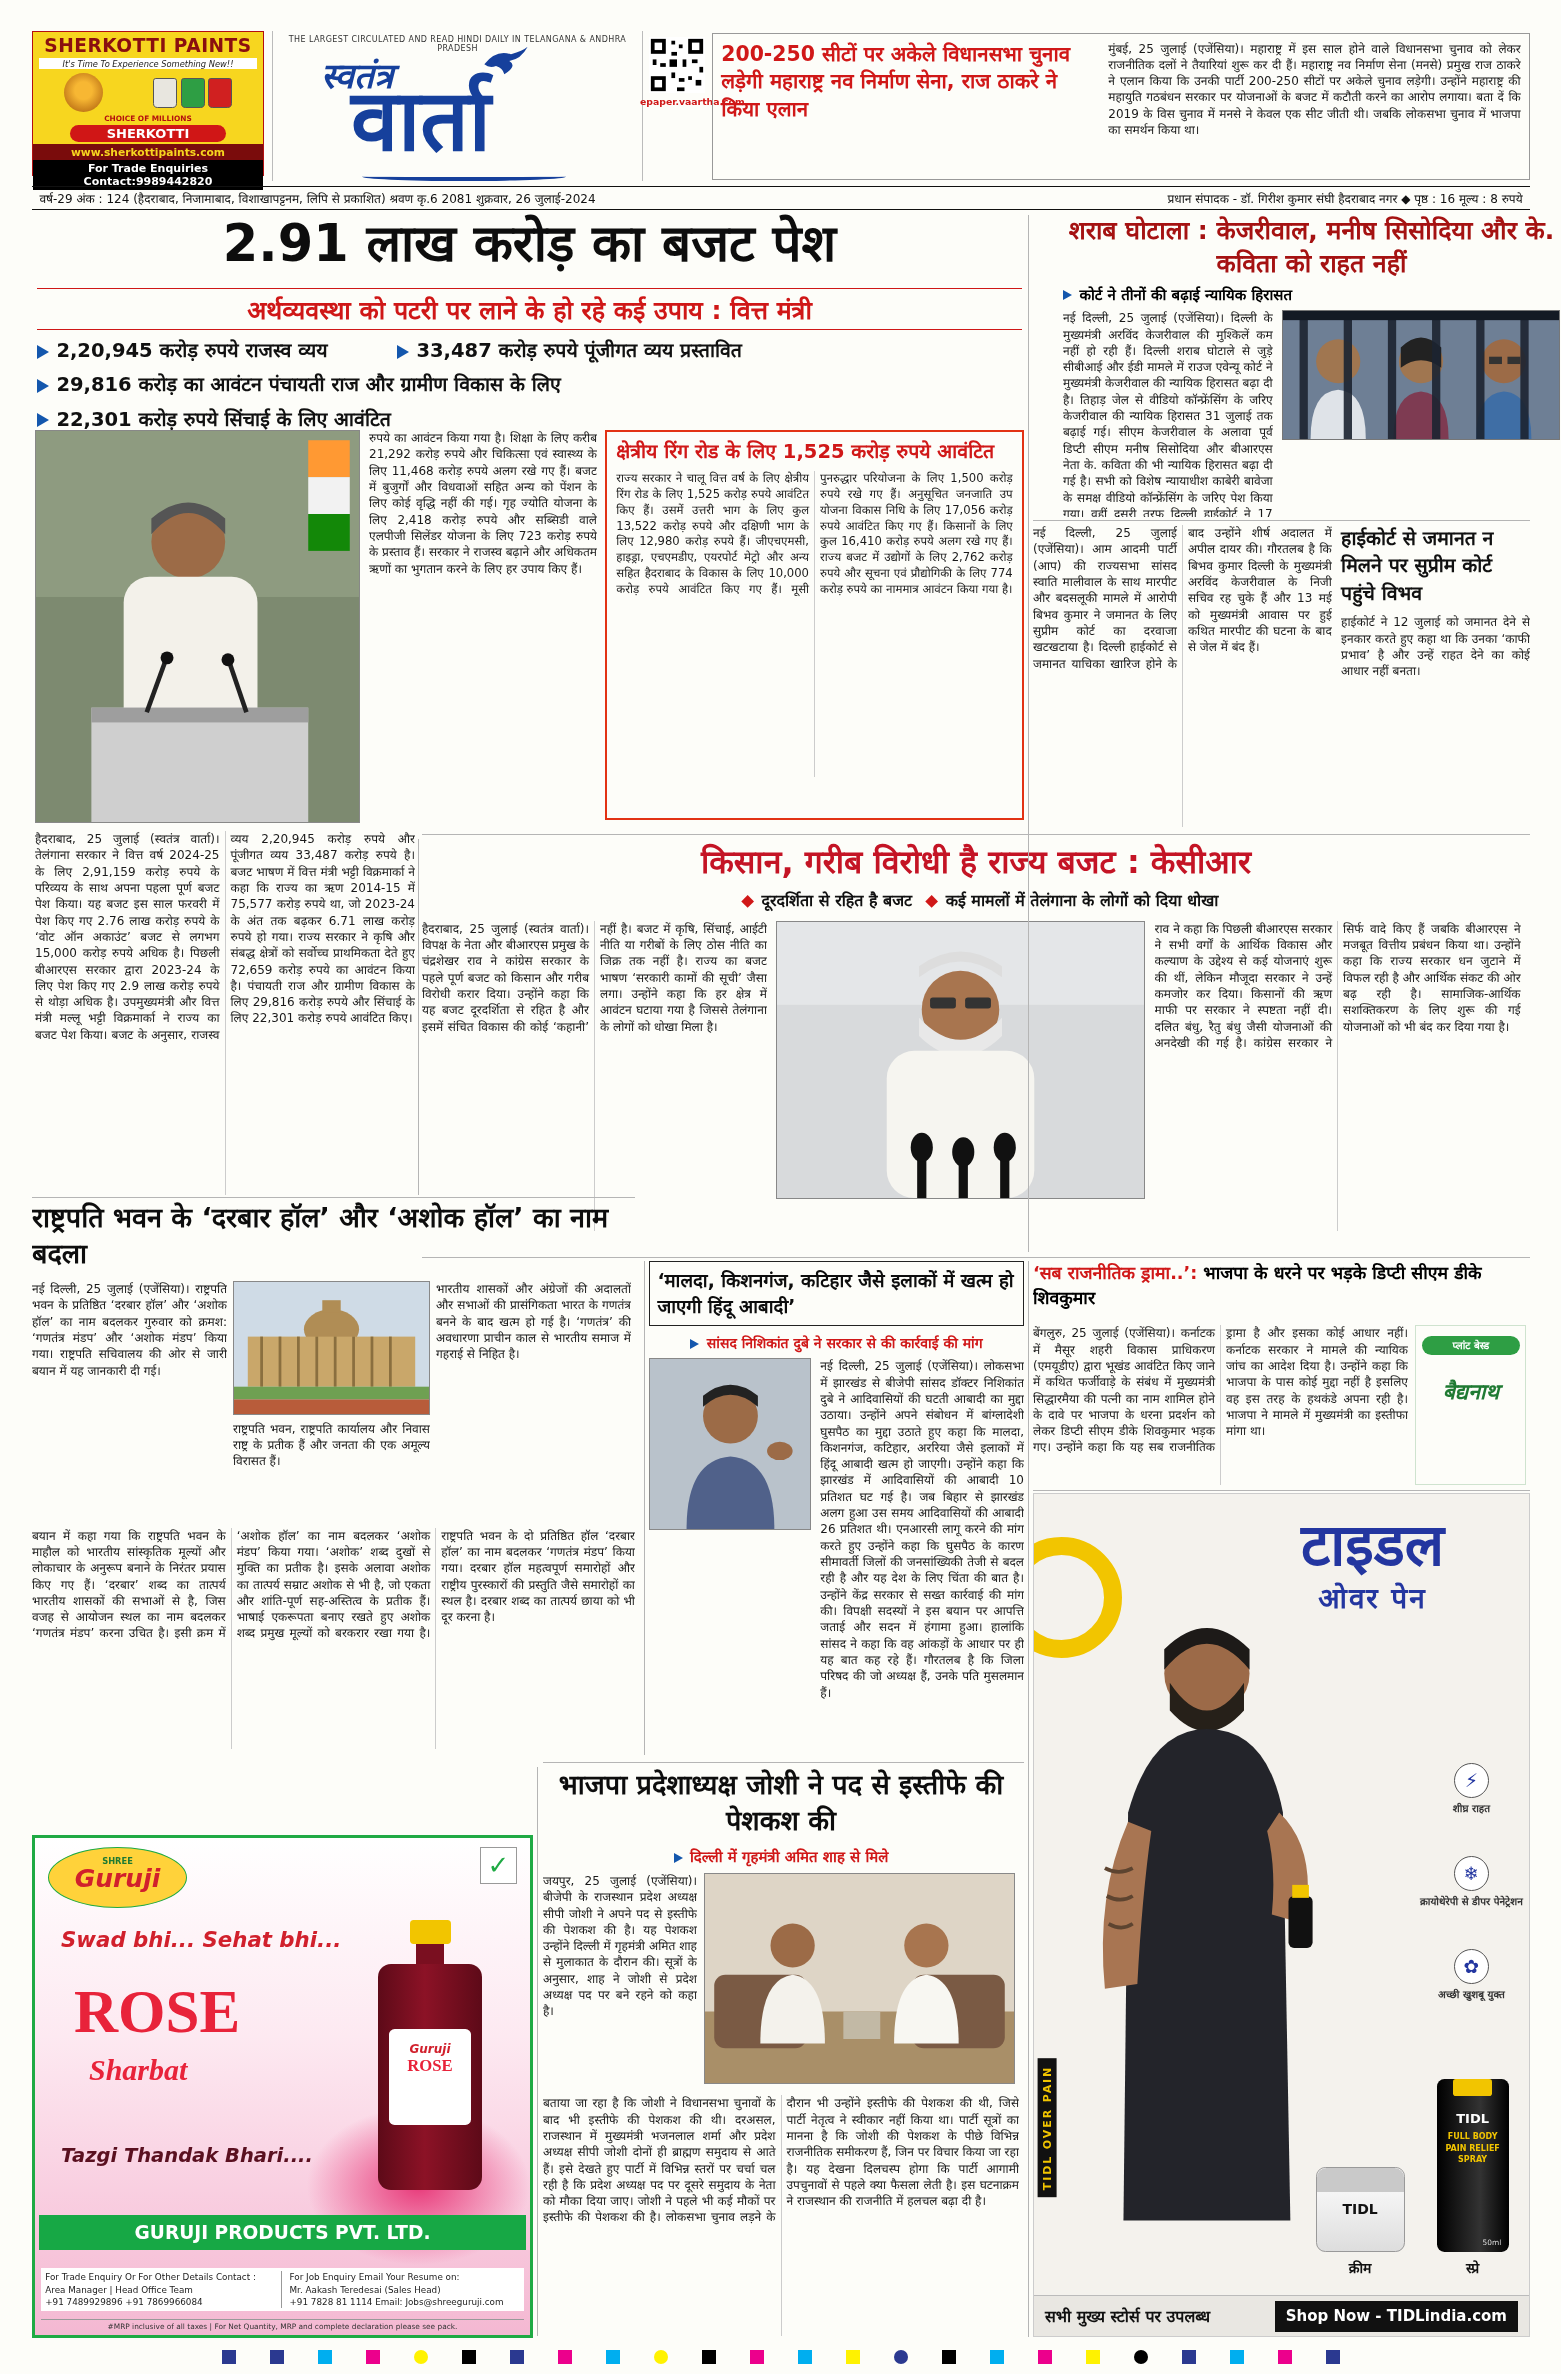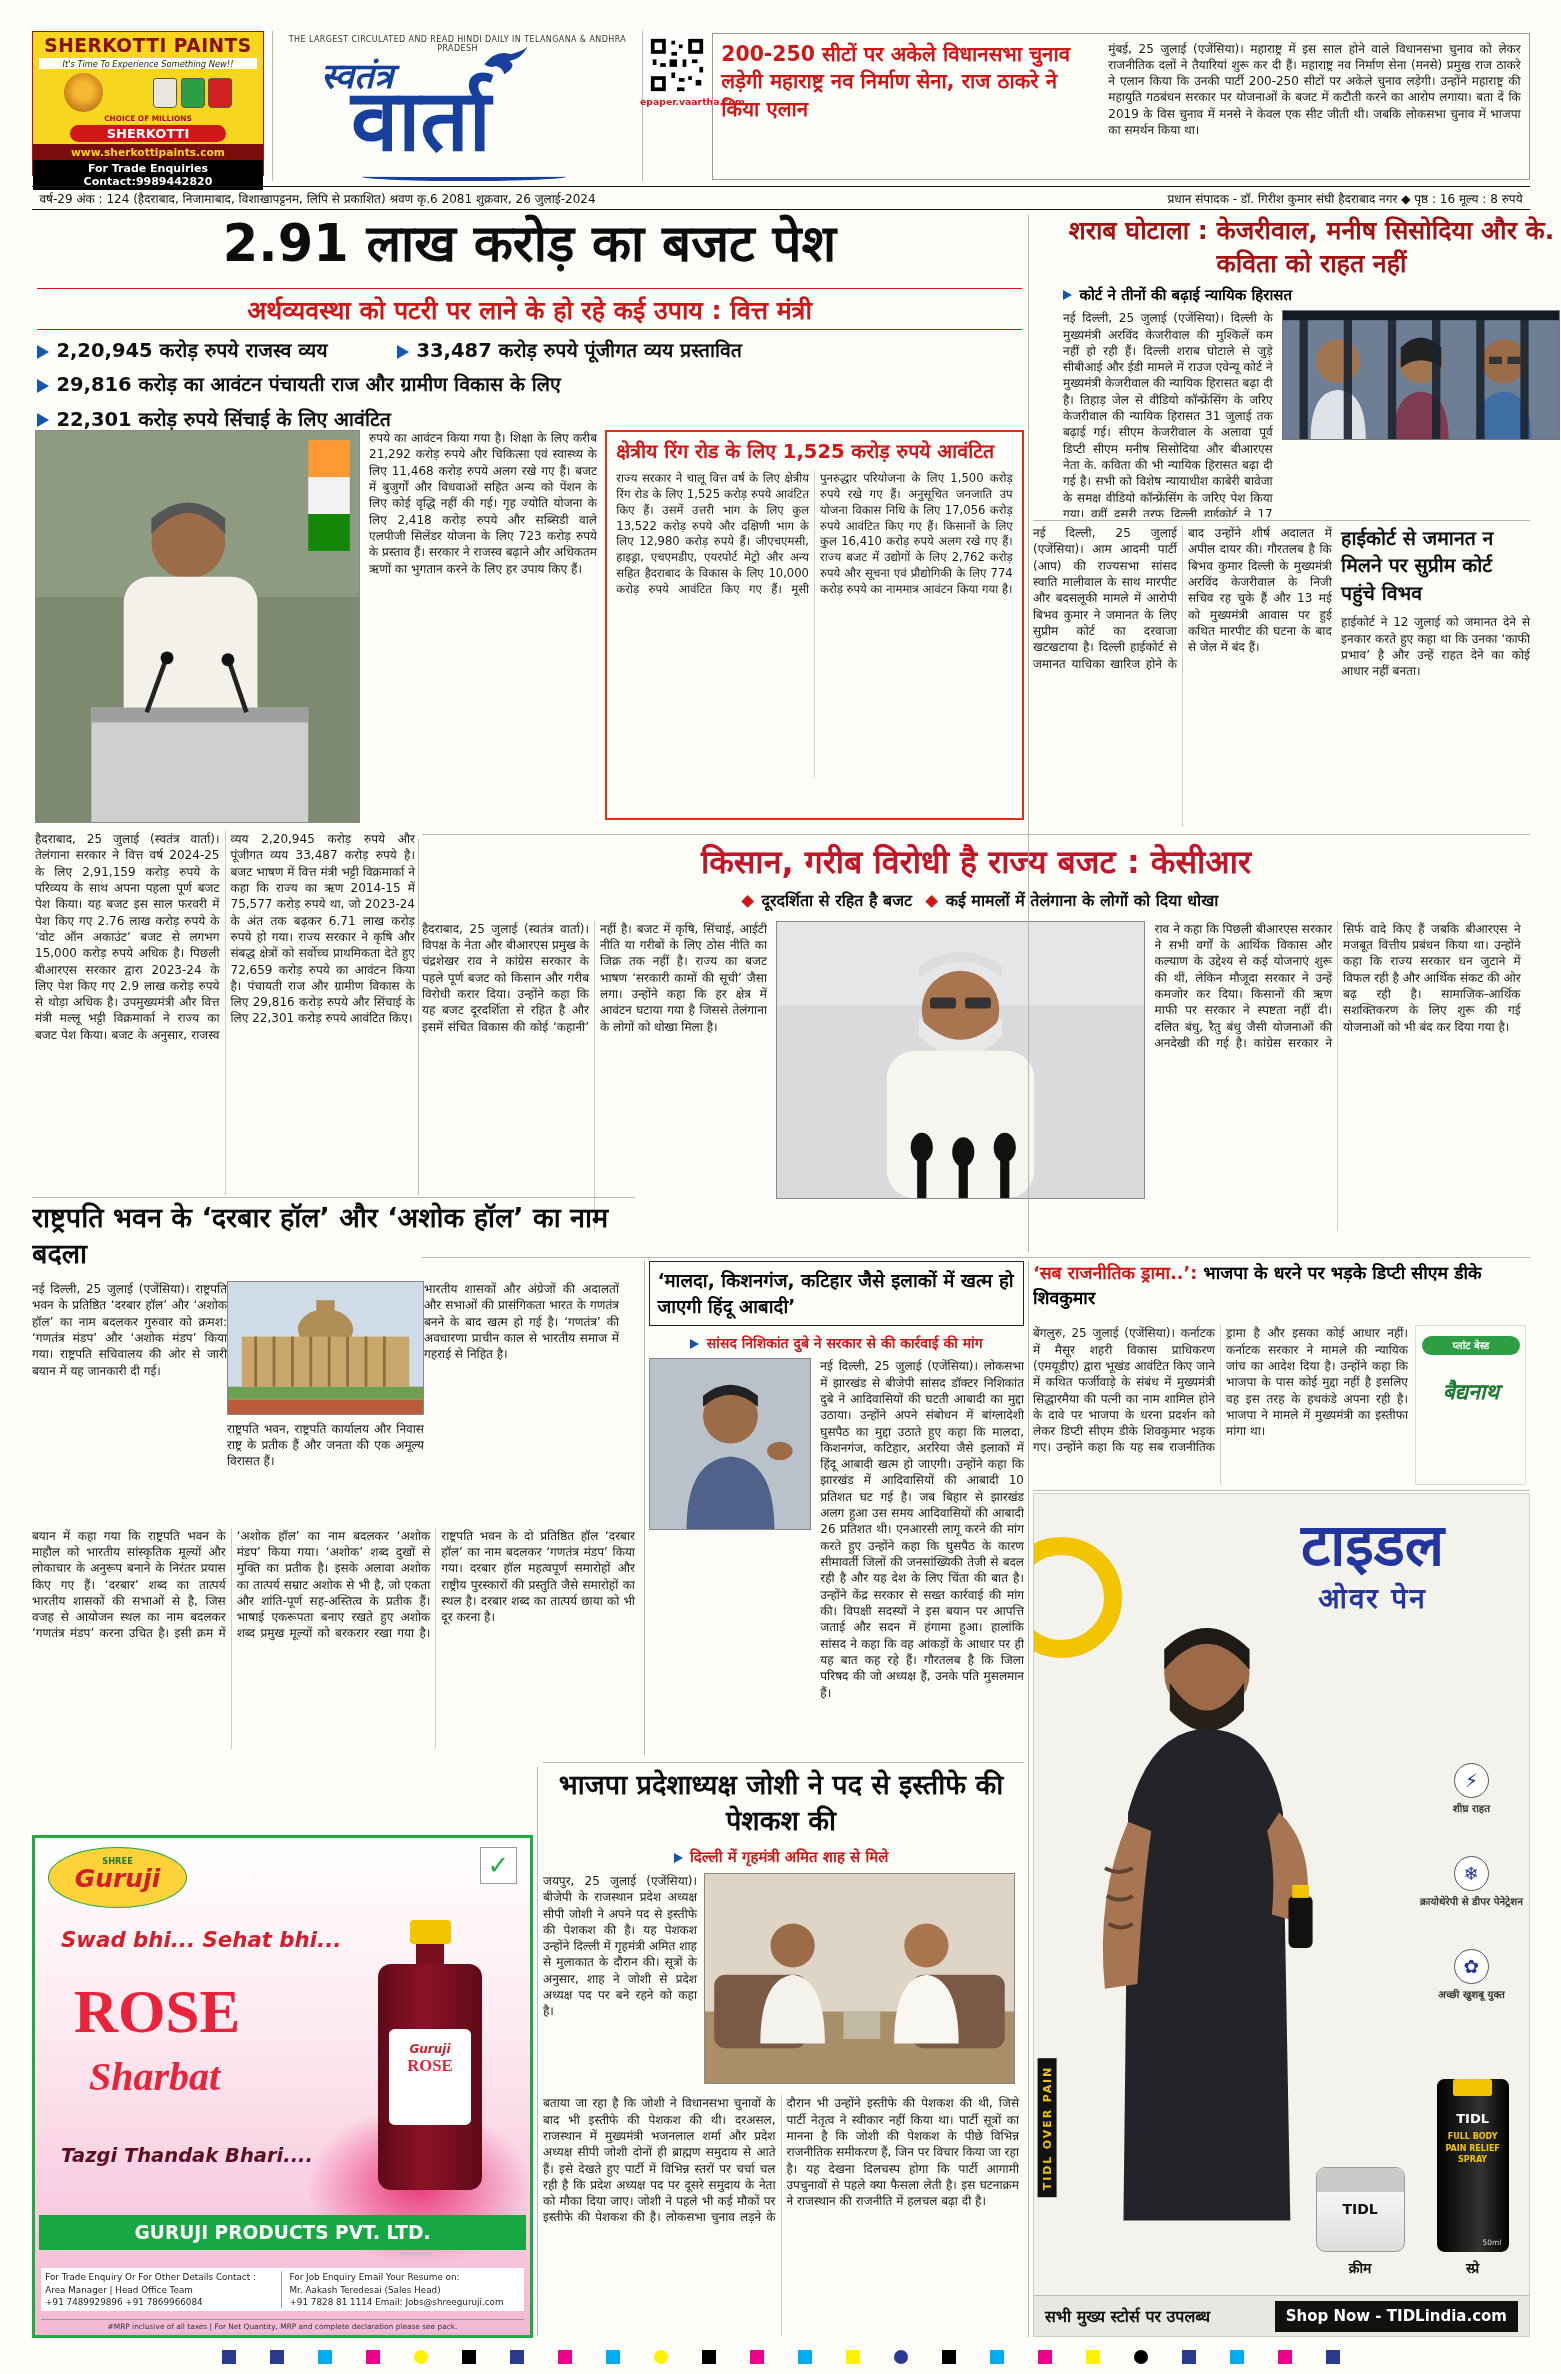--- a/index.html
+++ b/index.html
@@ -66,21 +66,21 @@
 .kcr{left:422px;top:839px;width:1108px;height:414px;overflow:hidden}
 .kcr-head{font-size:32px;font-weight:800;color:#c41425;text-align:center;margin-bottom:7.4px}
 .kcr-sub{font-size:16px;font-weight:bold;text-align:center;margin-bottom:9.3px;color:#111}
 .kcr-row{display:flex;gap:9.3px}
 .kcr-left{width:345px;height:310px}
 .photo-kcr{width:369px;height:278px;border:0.9px solid #888}
 .kcr-right{width:366px;height:310px}
 
 .rashtrapati{left:32px;top:1200px;width:603px;height:555px;overflow:hidden}
 .rp-head{font-size:27px;font-weight:800;line-height:1.35;margin-bottom:8.3px;color:#0d0d0d}
-.rp-row{display:flex;gap:0;height:239px}
+.rp-row{display:flex;gap:6px;height:239px}
 .rp-c1{width:195px;height:239px}
 .rp-c2{width:197px}
 .photo-rb{width:197px;height:134px;border:0.9px solid #888}
 .rp-c3{width:195px;height:239px}
 .rp-bottom{margin-top:7.4px;height:221px}
 
 .maldah{left:649px;top:1261px;width:375px;height:494px;overflow:hidden}
 .md-headbox{border:1.9px solid #222;padding:5.6px 7.4px;font-size:18.6px;font-weight:800;text-align:left;line-height:1.4;color:#0d0d0d}
 .md-sub{font-size:14px;font-weight:bold;color:#d01818;text-align:center;margin:6.5px 0}
 .photo-dubey{float:left;width:162px;height:172px;margin:0 9.3px 3.7px 0;border:0.9px solid #888}
@@ -120,21 +120,21 @@
 .tidl-bar .av{font-size:16px;font-weight:800;color:#111}
 .tidl-bar .shop{font-size:15px;font-weight:800;color:#fff;background:#111;padding:6.5px 11px}
 
 .guruji{left:32px;top:1835px;width:501px;height:503px;border:3.7px solid #1faa44;background:linear-gradient(180deg,#fff 0%,#fde9f1 40%,#f8c9dd 78%,#f4b8d2 100%);overflow:hidden}
 .gj-logo{position:absolute;left:13px;top:9.3px;width:139px;height:61px;background:#ffd23a;border:1.9px solid #1faa44;border-radius:50%;text-align:center}
 .gj-pre{font-size:8.3px;font-weight:bold;color:#1f7a33;margin-top:7.4px}
 .gj-name{font-size:25px;font-weight:800;font-style:italic;color:#d1202c;line-height:1}
 .gj-check{position:absolute;right:13px;top:9.3px;width:37px;height:37px;background:#fff;border:1.9px solid #999;text-align:center;font-size:26px;line-height:35px;color:#1faa44;font-weight:800}
 .gj-slogan{position:absolute;left:26px;top:89px;font-size:21.3px;font-weight:bold;font-style:italic;color:#d1202c}
 .gj-rose{position:absolute;left:39px;top:139px;font-size:61px;font-weight:800;color:#e8233a;font-family:"Liberation Serif","DejaVu Serif",serif}
-.gj-sharbat{position:absolute;left:54px;top:215px;font-size:40px;font-weight:800;font-style:italic;color:#e8233a;font-family:"Liberation Serif","DejaVu Serif",serif}
+.gj-sharbat{position:absolute;left:54px;top:215px;font-size:30px;font-weight:800;font-style:italic;color:#e8233a;font-family:"Liberation Serif","DejaVu Serif",serif}
 .gj-tag{position:absolute;left:26px;top:306px;font-size:19.5px;font-weight:800;font-style:italic;color:#5a1020}
 .gj-splash{position:absolute;right:0;top:269px;width:223px;height:158px;background:radial-gradient(closest-side,#e83a7a,rgba(232,58,122,0))}
 .gj-bottle{position:absolute;right:48px;top:82px;width:104px;height:271px}
 .gj-cap{width:41px;height:24px;background:#f2c500;margin:0 auto;border-radius:3.7px}
 .gj-neck{width:28px;height:20.4px;background:#7a0f20;margin:0 auto}
 .gj-body{width:104px;height:226px;background:linear-gradient(90deg,#5d0a18,#8c1226 45%,#5d0a18);border-radius:13px;position:relative}
 .gj-label{position:absolute;top:65px;left:11px;right:11px;height:96px;background:#fff;border-radius:5.6px;text-align:center}
 .gj-l1{font-size:12px;font-weight:800;font-style:italic;color:#d1202c;margin-top:13px}
 .gj-l2{font-size:16.7px;font-weight:800;color:#e8233a;font-family:"Liberation Serif","DejaVu Serif",serif}
 .gj-company{position:absolute;left:3.7px;right:3.7px;bottom:85px;height:35px;background:#17a845;color:#fff;font-size:18.6px;font-weight:800;text-align:center;line-height:35px}

